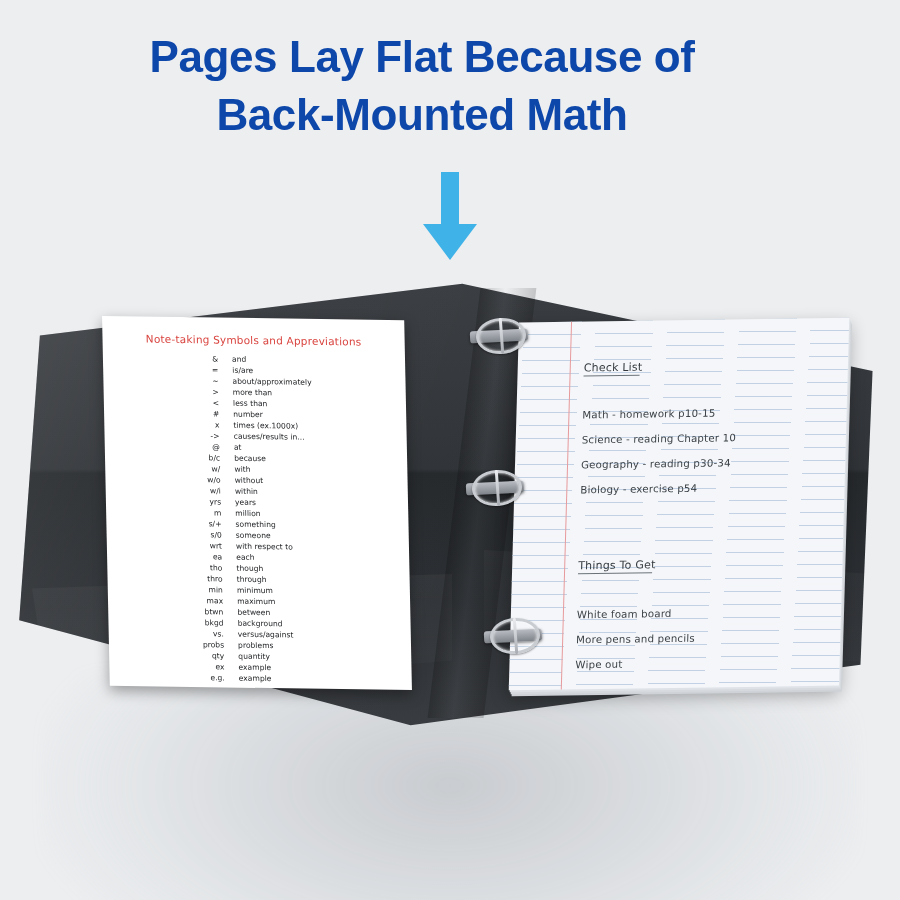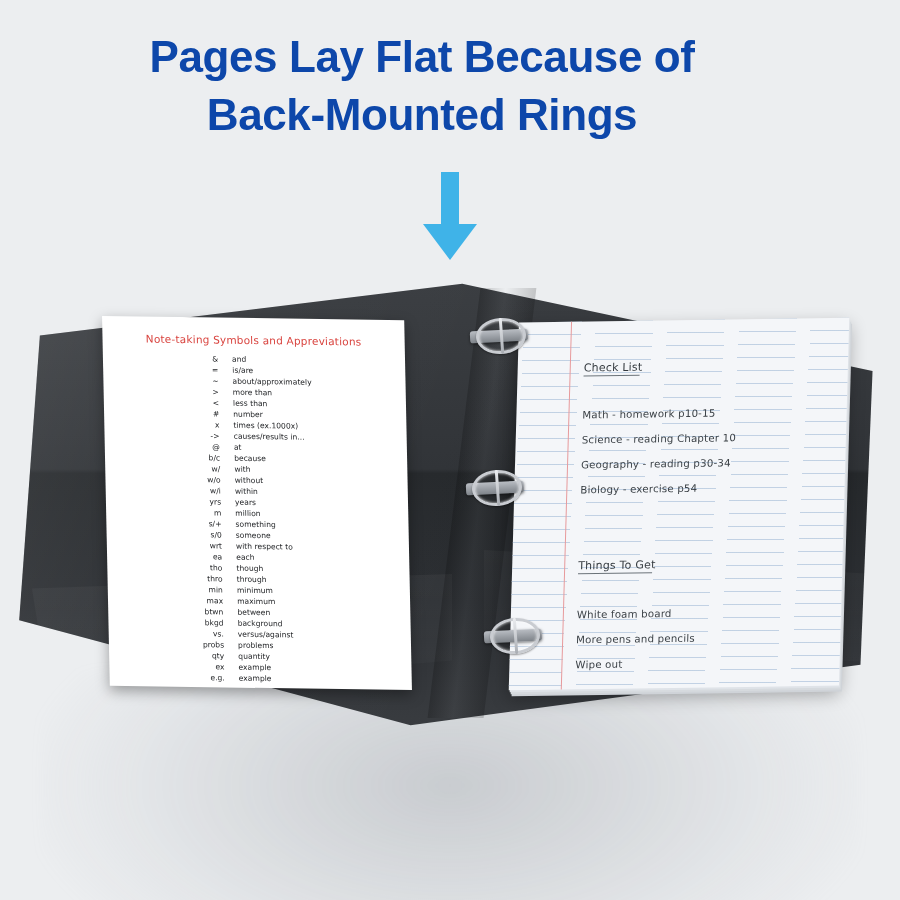--- a/index.html
+++ b/index.html
@@ -239,21 +239,21 @@
     background: linear-gradient(180deg, #b9bdc3, #7e8389);
     border-radius: 3px;
     box-shadow: 0 1px 3px rgba(0,0,0,0.5);
   }
 </style>
 </head>
 <body>
 
 <div class="headline">
   <span class="line">Pages Lay Flat Because of</span>
-  <span class="line">Back-Mounted Rings</span>
+  <span class="line">Back-Mounted Math</span>
 </div>
 
 <div class="arrow-wrap">
   <svg width="70" height="90" viewBox="0 0 70 90">
     <path d="M26 0 H44 V52 H62 L35 88 L8 52 H26 Z" fill="#3fb3e8"></path>
   </svg>
 </div>
 
 <div class="scene">
 

